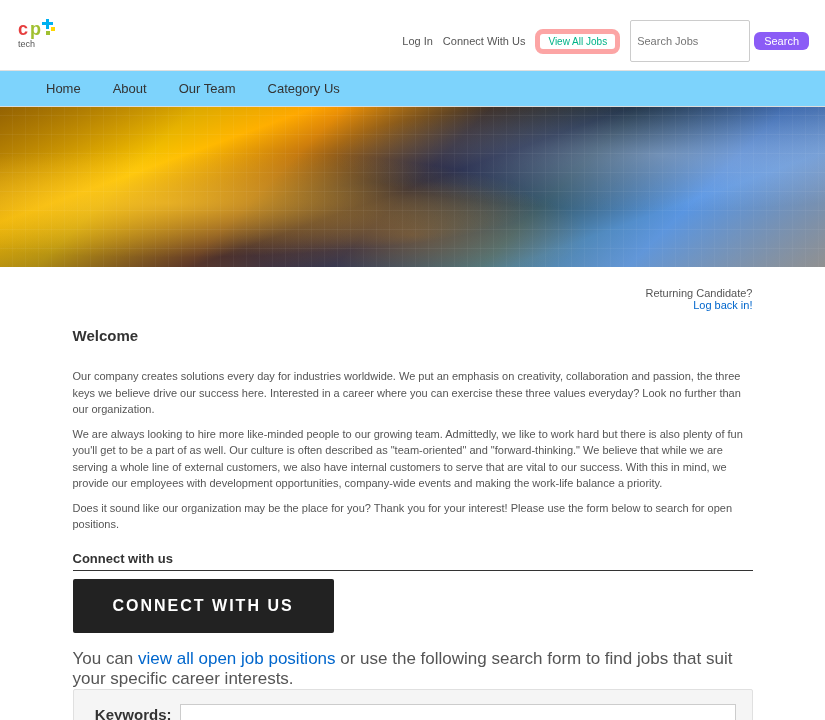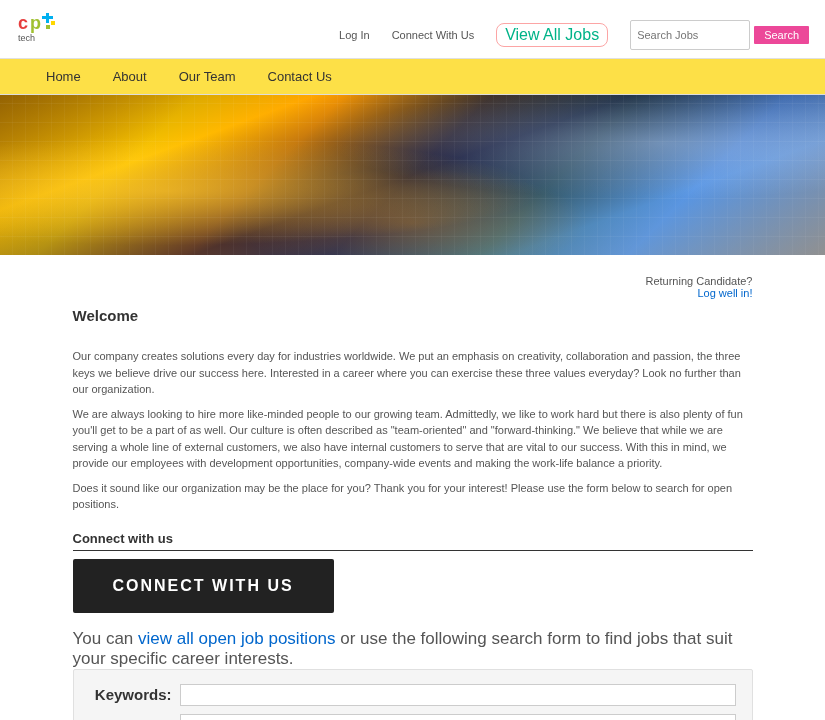--- a/index.html
+++ b/index.html
@@ -13,61 +13,61 @@
       padding: 8px 16px;
       border-bottom: 1px solid #e0e0e0;
     }
     .logo {
       display: flex;
       align-items: center;
     }
     .top-links {
       display: flex;
       align-items: center;
-      gap: 22px;
+      gap: 10px;
       font-size: 11px;
       margin-top: 12px;
     }
     .top-links a {
       color: #555;
       text-decoration: none;
     }
     .top-links .view-all-jobs {
-      border: 1px solid #fca5a5;
+      border: 5px solid #fca5a5;
       color: #00b388;
       padding: 2px 8px;
       border-radius: 8px;
       text-decoration: none;
-      font-size: 16px;
+      font-size: 10px;
     }
     .search-form {
       display: flex;
       align-items: center;
       gap: 4px;
     }
     .search-form input {
       border: 1px solid #ccc;
-      padding: 8px 6px;
+      padding: 14px 6px;
       font-size: 11px;
       width: 120px;
       border-radius: 2px;
     }
     .search-form button {
-      background: #ec4899;
+      background: #8b5cf6;
       color: #fff;
       border: none;
       padding: 3px 10px;
       font-size: 11px;
-      border-radius: 1px;
+      border-radius: 6px;
       cursor: pointer;
     }
 
     
     .main-nav {
-      background: #fde047;
+      background: #7dd3fc;
       border-bottom: 1px solid #ddd;
       display: flex;
       align-items: center;
       padding: 0 30px;
     }
     .main-nav a {
       display: inline-block;
       padding: 10px 16px;
       font-size: 13px;
       color: #333;
@@ -106,21 +106,21 @@
     .content {
       max-width: 700px;
       margin: 0 auto;
       padding: 20px 10px;
     }
 
     .returning-candidate {
       text-align: right;
       font-size: 11px;
       color: #555;
-      margin-bottom: 8px;
+      margin-bottom: 16px;
     }
     .returning-candidate a {
       color: #0066cc;
       text-decoration: none;
       font-size: 11px;
     }
 
     .welcome-section h2 {
       font-size: 15px;
       font-weight: bold;
@@ -249,30 +249,30 @@
       <input type="text" placeholder="Search Jobs" style="">
       <button>Search</button>
     </div>
   </div>
 </div>
 
 <nav class="main-nav">
   <a href="#">Home</a>
   <a href="#">About</a>
   <a href="#">Our Team</a>
-  <a href="#">Contact Us</a>
+  <a href="#">Category Us</a>
 </nav>
 
 <div class="hero"></div>
 
 <div class="content">
 
   <div class="returning-candidate">
     <span>Returning Candidate?</span><br>
-    <a href="#">Log well in!</a>
+    <a href="#">Log back in!</a>
   </div>
 
   <div class="welcome-section">
     <h2>Welcome</h2>
     <p>Our company creates solutions every day for industries worldwide. We put an emphasis on creativity, collaboration and passion, the three keys we believe drive our success here. Interested in a career where you can exercise these three values everyday? Look no further than our organization.</p>
     <p>We are always looking to hire more like-minded people to our growing team. Admittedly, we like to work hard but there is also plenty of fun you'll get to be a part of as well. Our culture is often described as "team-oriented" and "forward-thinking." We believe that while we are serving a whole line of external customers, we also have internal customers to serve that are vital to our success. With this in mind, we provide our employees with development opportunities, company-wide events and making the work-life balance a priority.</p>
     <p>Does it sound like our organization may be the place for you? Thank you for your interest! Please use the form below to search for open positions.</p>
   </div>
 
   <div class="connect-section">

